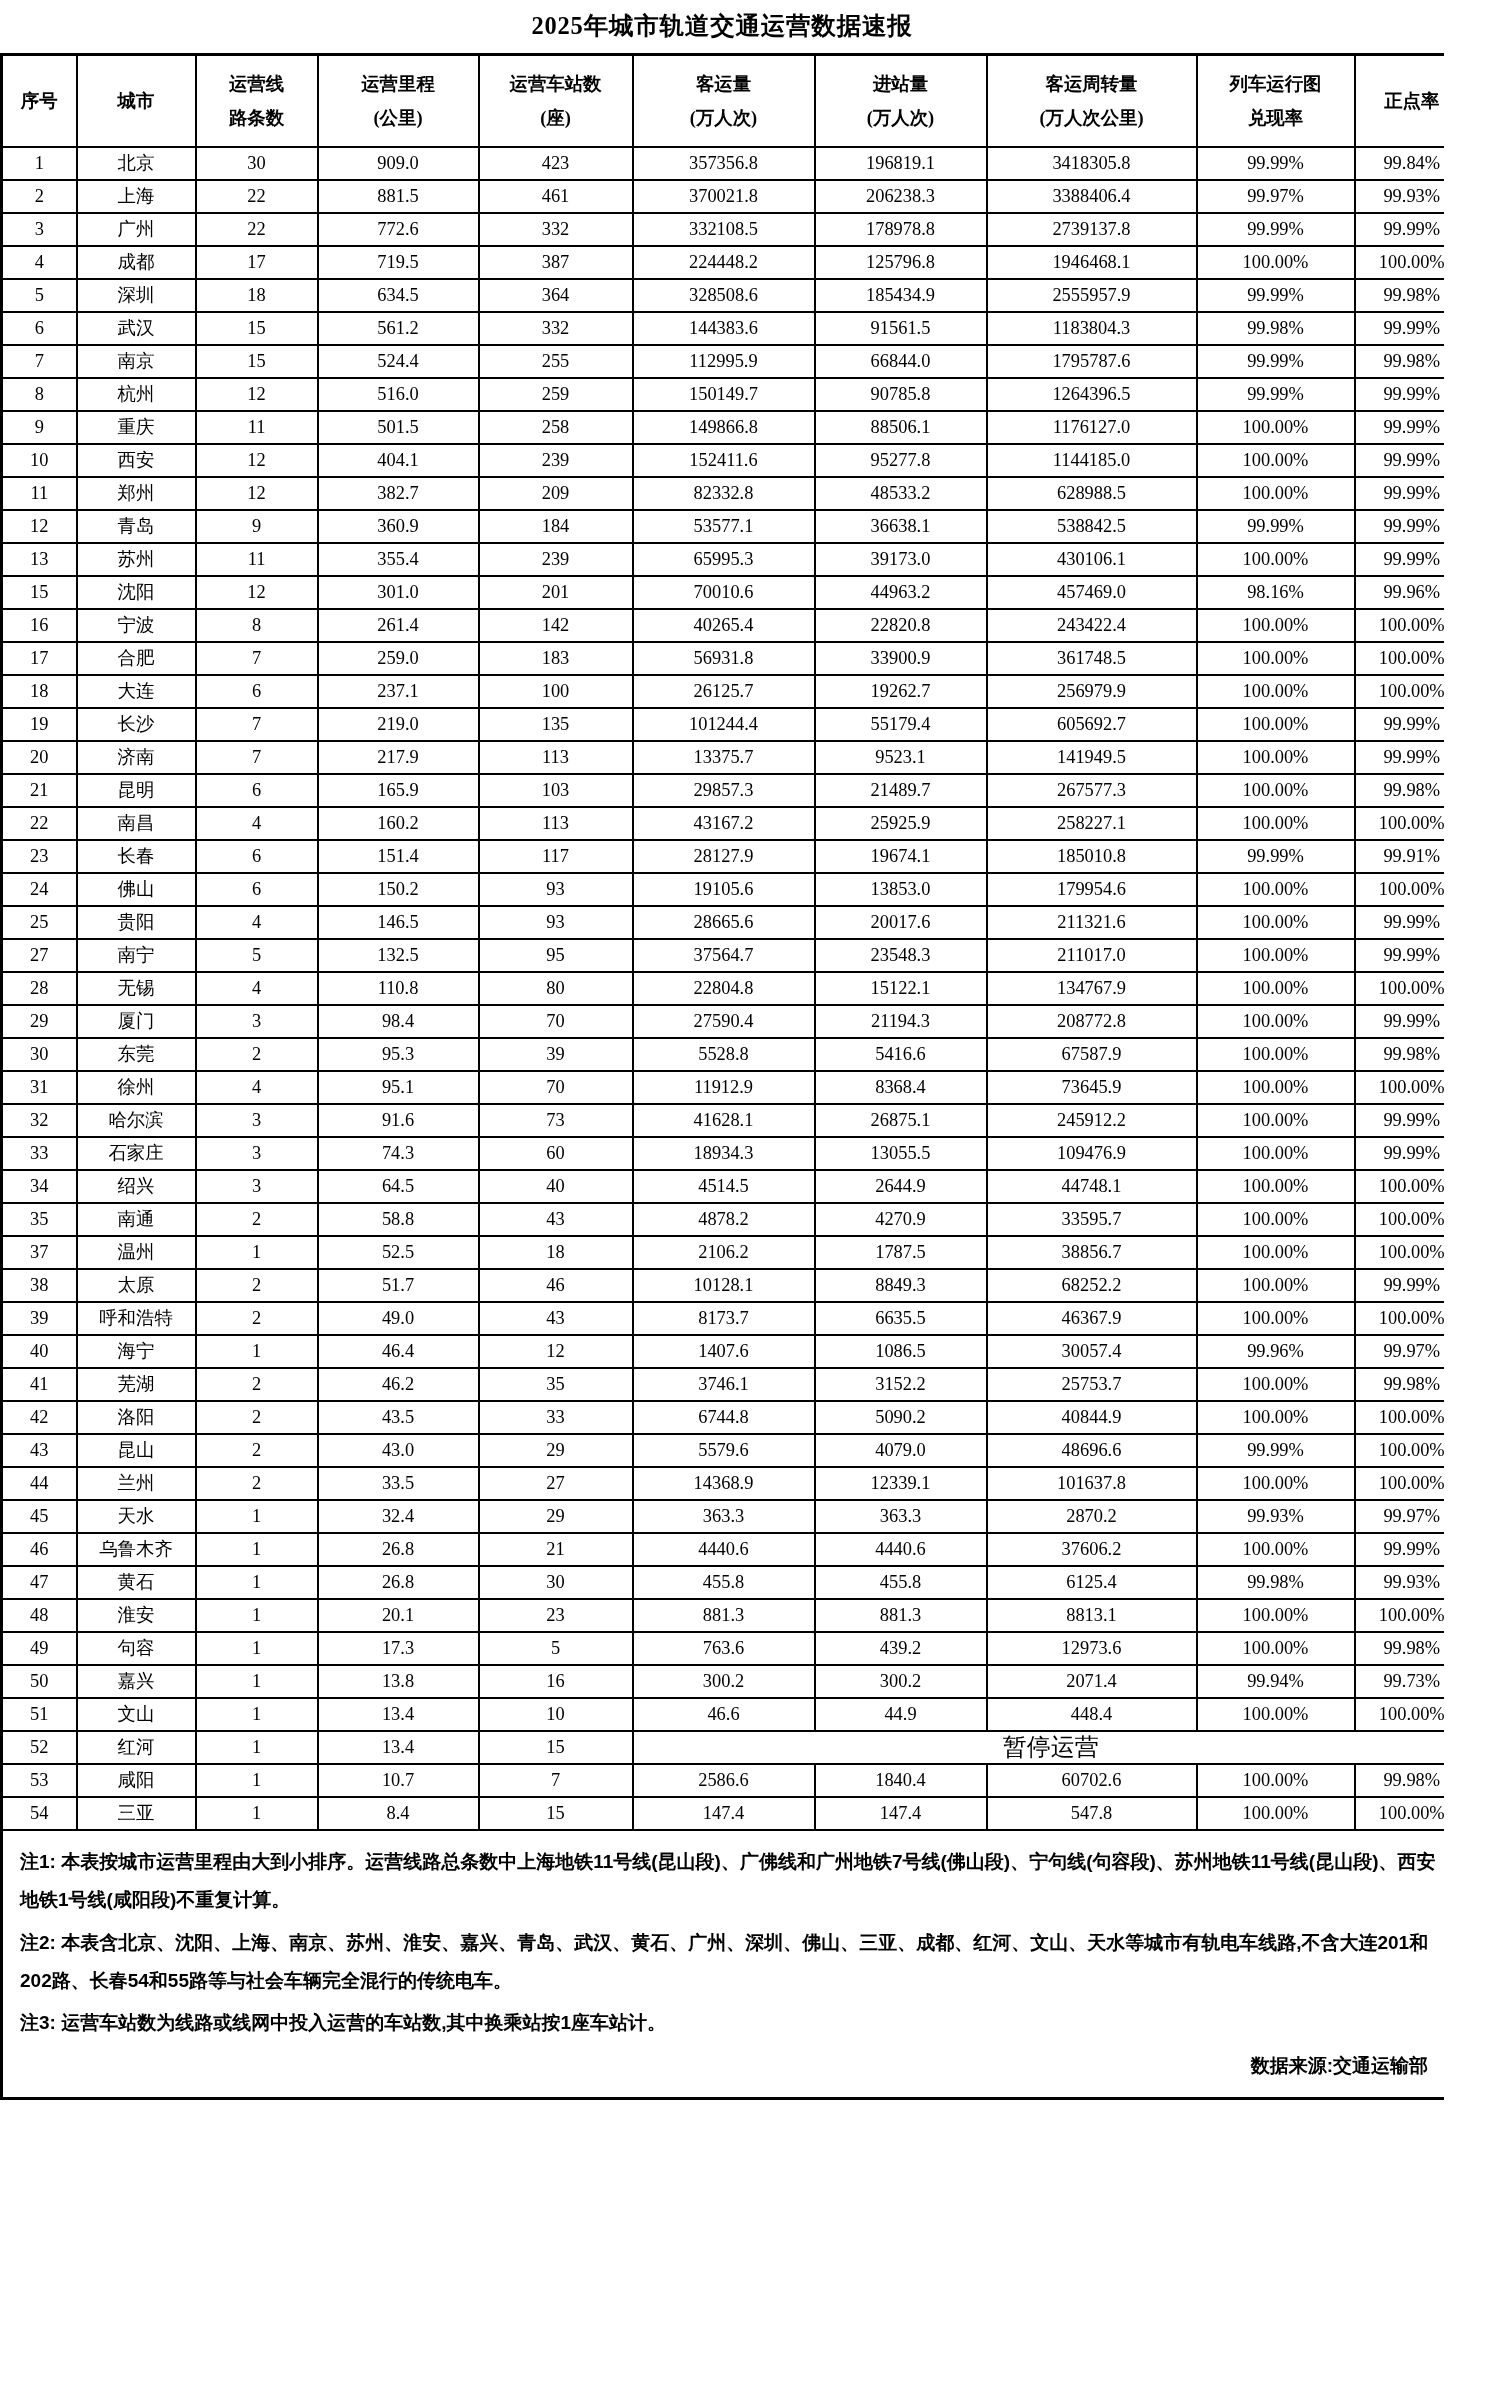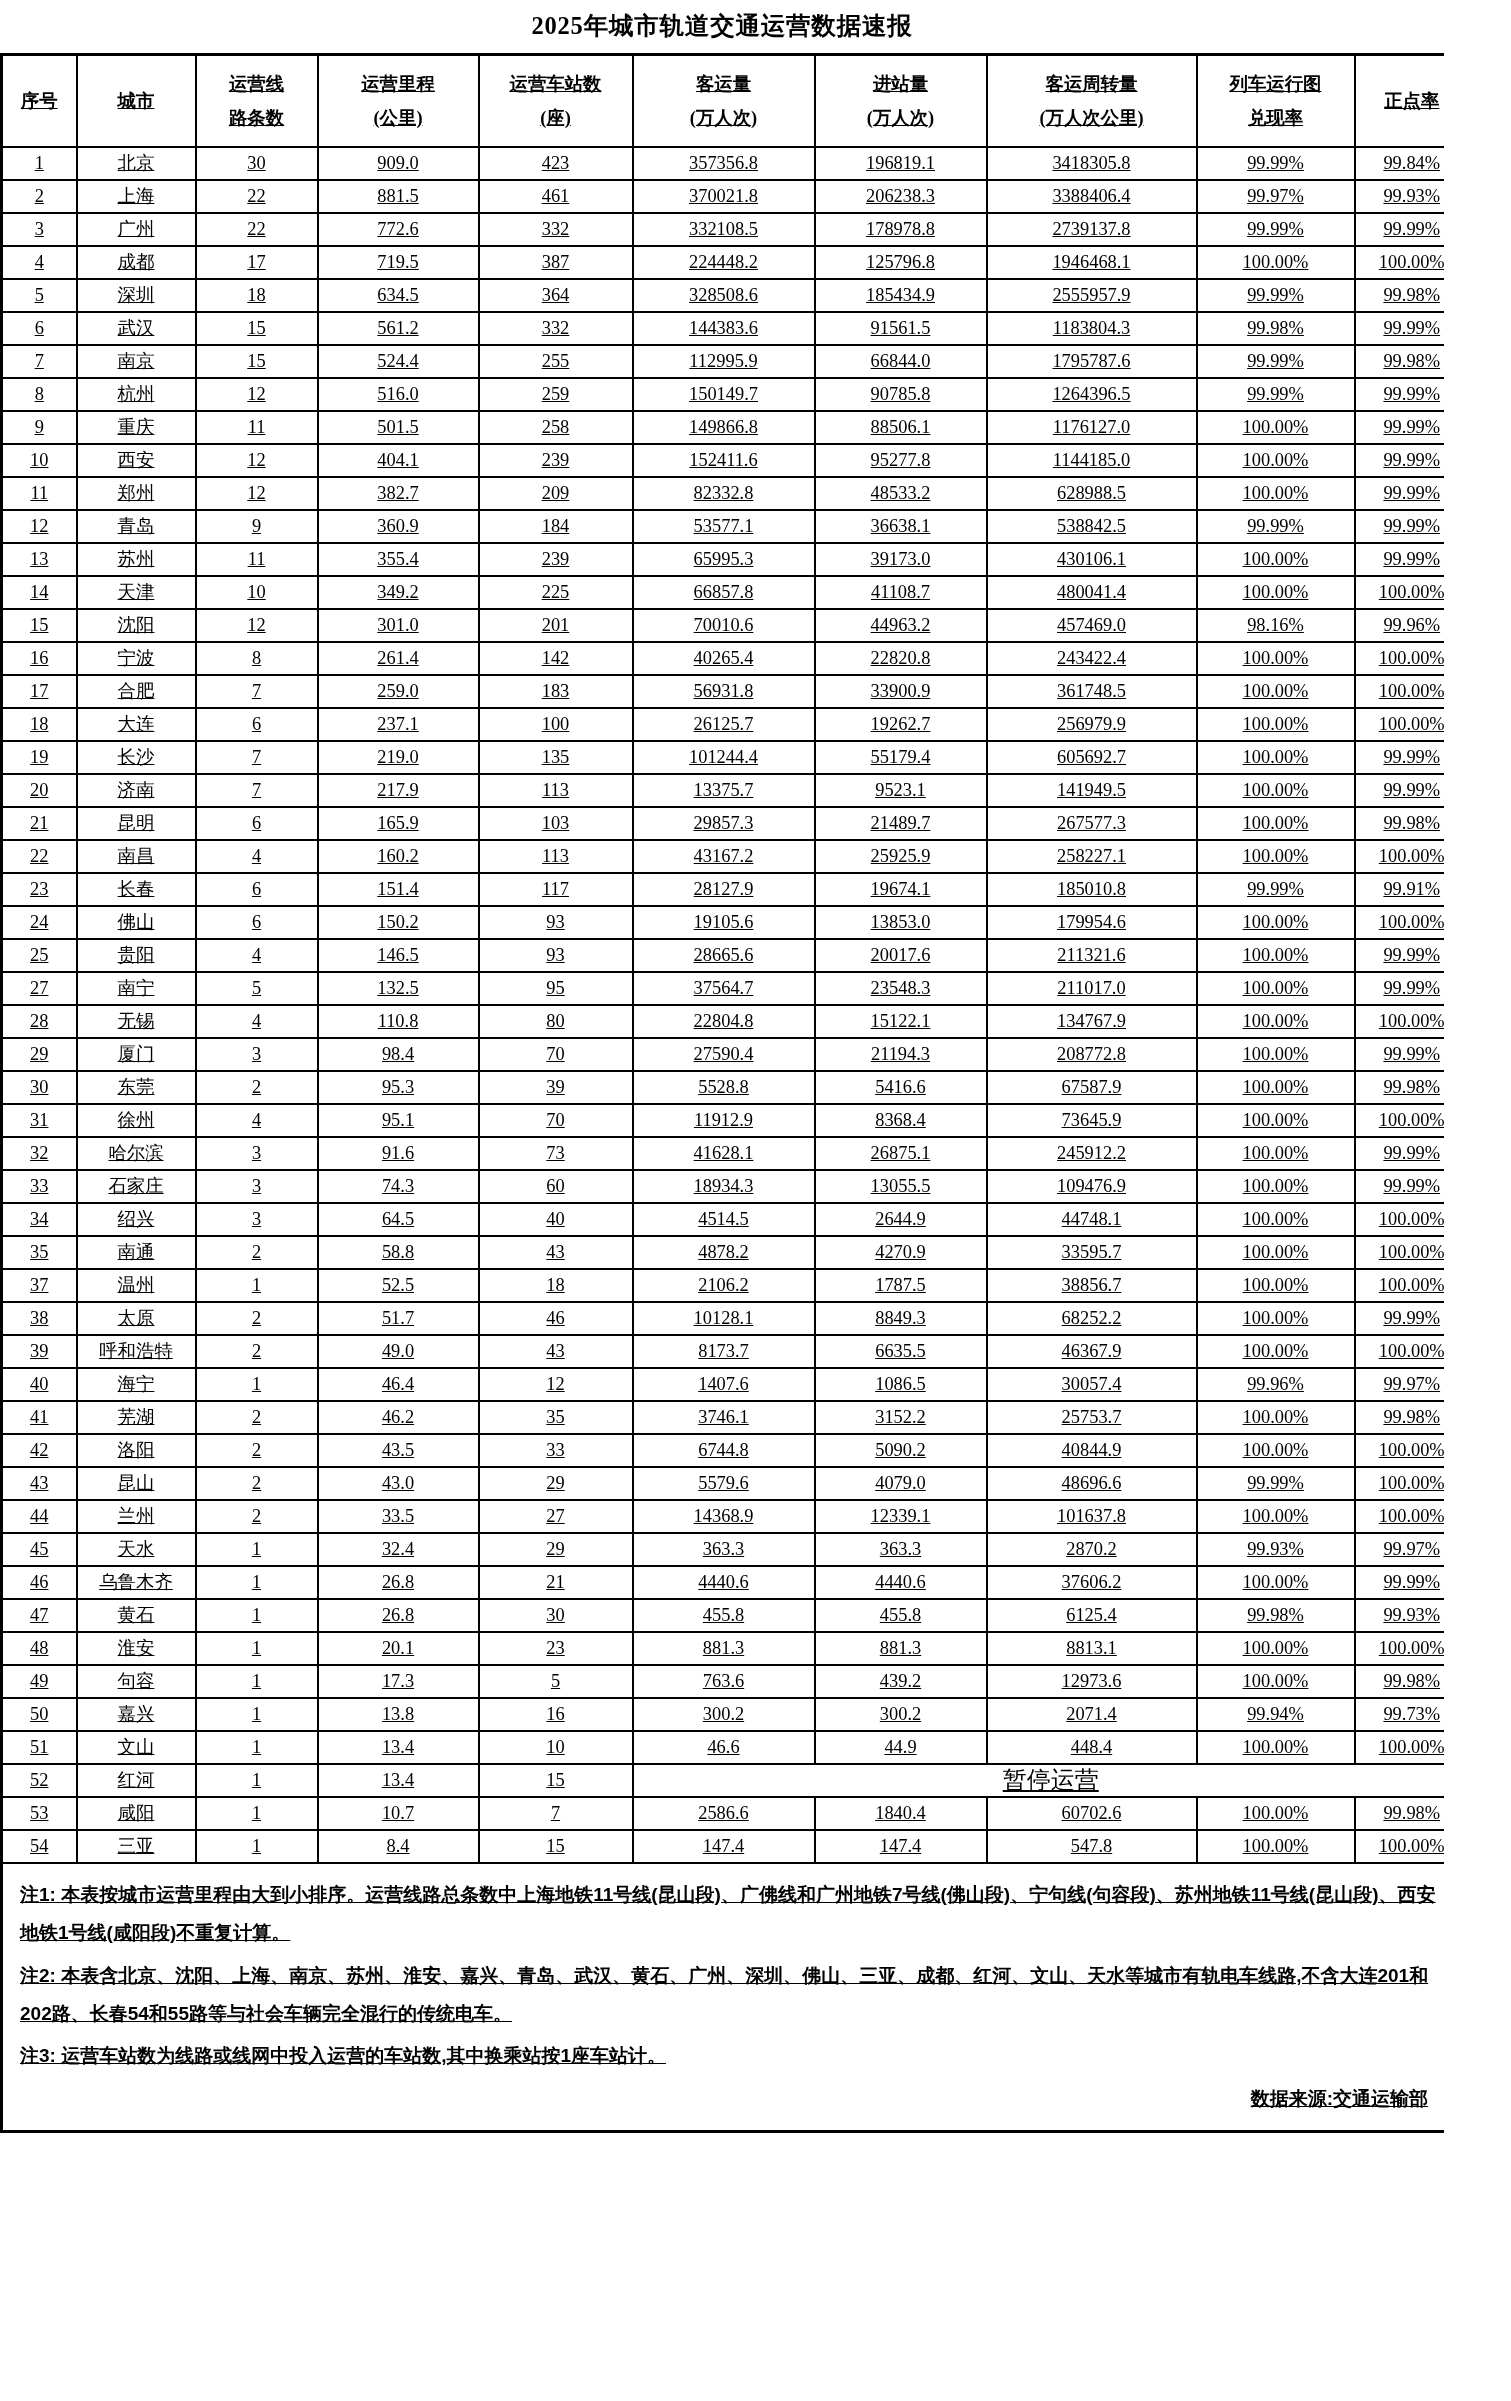--- a/index.html
+++ b/index.html
@@ -16,21 +16,20 @@
     padding-top:9.2px;
     margin-bottom:10.7px;
     letter-spacing:0.8px;
   }
   table.report {
     width:1471px;
     margin:0 auto;
     border-collapse:collapse;
     table-layout:fixed;
     border:3.1px solid #000;
-    text-decoration:underline;
   }
   table.report th, table.report td {
     border:2.3px solid #000;
     text-align:center;
     vertical-align:middle;
     padding:0;
     overflow:hidden;
   }
   thead th {
     font-size:18.4px;
@@ -251,32 +250,20 @@
           <td>11</td>
           <td>355.4</td>
           <td>239</td>
           <td>65995.3</td>
           <td>39173.0</td>
           <td>430106.1</td>
           <td>100.00%</td>
           <td>99.99%</td>
         </tr>
         <tr>
-          <td>14</td>
-          <td>天津</td>
-          <td>10</td>
-          <td>349.2</td>
-          <td>225</td>
-          <td>66857.8</td>
-          <td>41108.7</td>
-          <td>480041.4</td>
-          <td>100.00%</td>
-          <td>100.00%</td>
-        </tr>
-        <tr>
           <td>15</td>
           <td>沈阳</td>
           <td>12</td>
           <td>301.0</td>
           <td>201</td>
           <td>70010.6</td>
           <td>44963.2</td>
           <td>457469.0</td>
           <td>98.16%</td>
           <td>99.96%</td>

